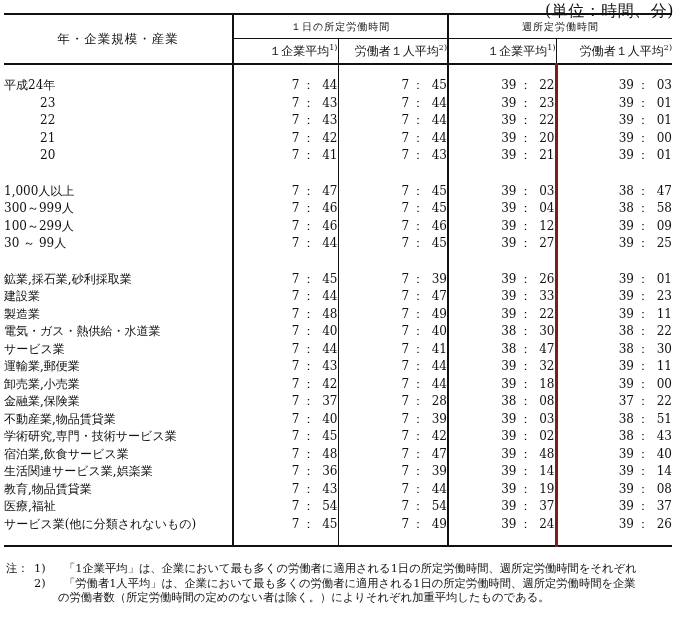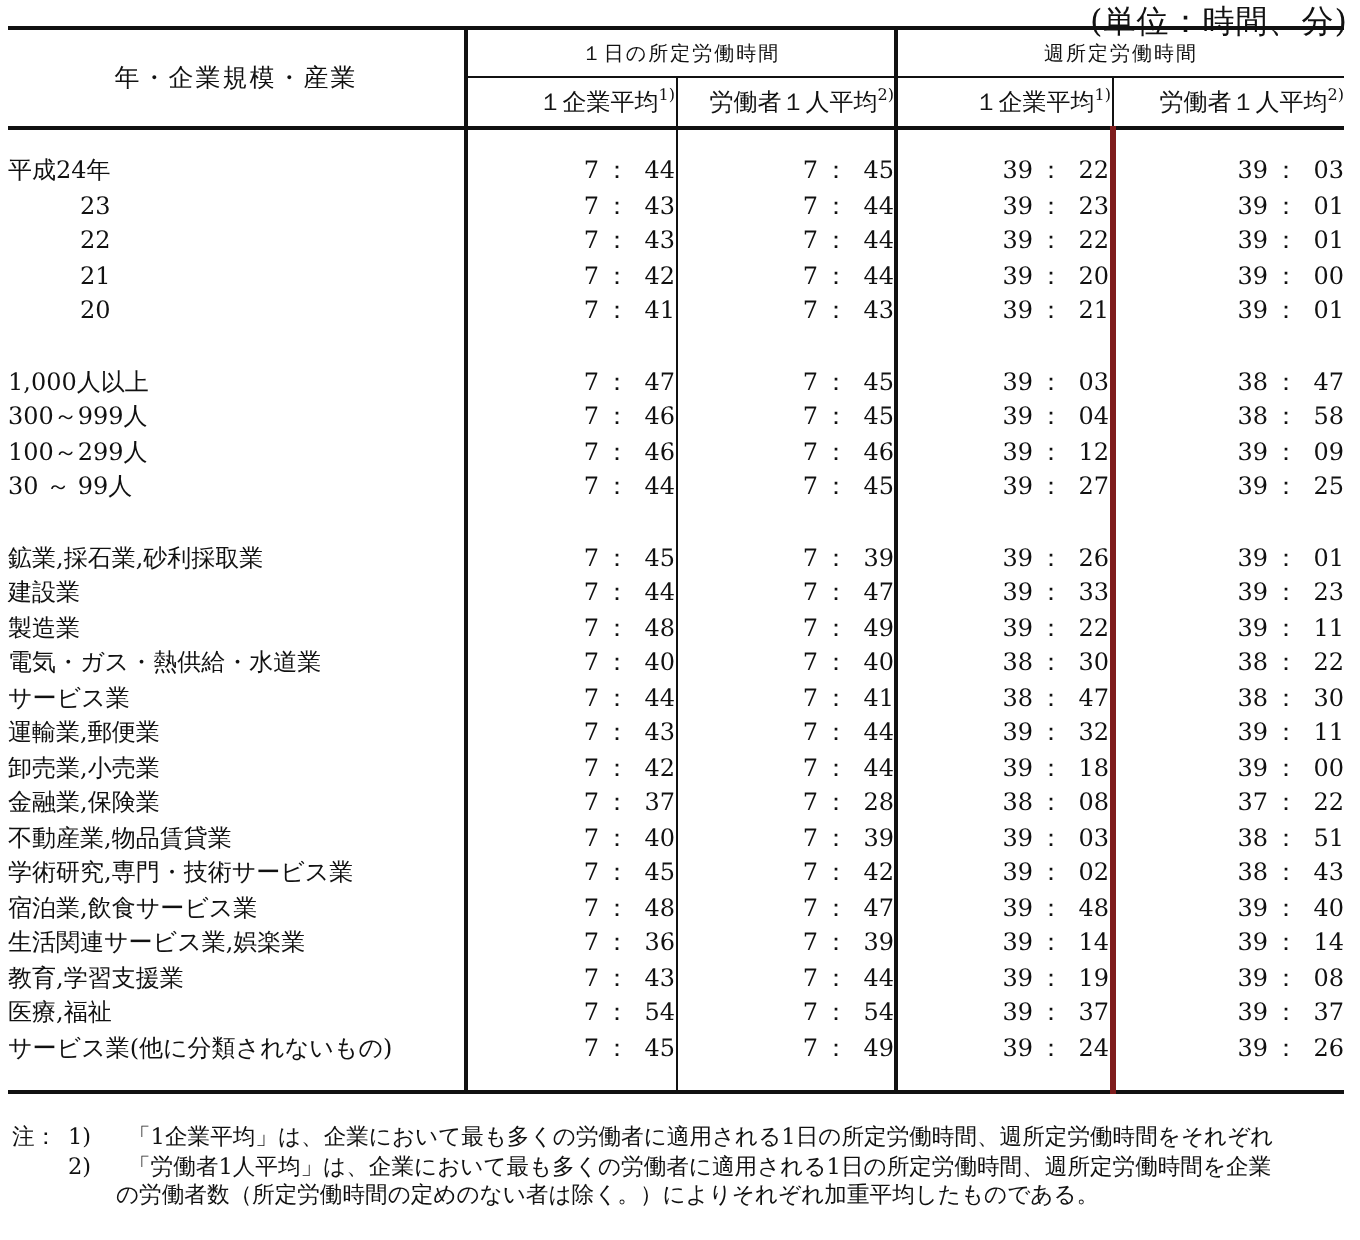--- a/index.html
+++ b/index.html
@@ -240,21 +240,21 @@
         <td class="val "><span class="h">39</span><span class="sep">：</span><span class="m">40</span></td>
       </tr>
       <tr>
         <td class="label c1">生活関連サービス業,娯楽業</td>
         <td class="val c2"><span class="h">7</span><span class="sep">：</span><span class="m">36</span></td>
         <td class="val c3"><span class="h">7</span><span class="sep">：</span><span class="m">39</span></td>
         <td class="val c4"><span class="h">39</span><span class="sep">：</span><span class="m">14</span></td>
         <td class="val "><span class="h">39</span><span class="sep">：</span><span class="m">14</span></td>
       </tr>
       <tr>
-        <td class="label c1">教育,学習支援業</td>
+        <td class="label c1">教育,物品賃貸業</td>
         <td class="val c2"><span class="h">7</span><span class="sep">：</span><span class="m">43</span></td>
         <td class="val c3"><span class="h">7</span><span class="sep">：</span><span class="m">44</span></td>
         <td class="val c4"><span class="h">39</span><span class="sep">：</span><span class="m">19</span></td>
         <td class="val "><span class="h">39</span><span class="sep">：</span><span class="m">08</span></td>
       </tr>
       <tr>
         <td class="label c1">医療,福祉</td>
         <td class="val c2"><span class="h">7</span><span class="sep">：</span><span class="m">54</span></td>
         <td class="val c3"><span class="h">7</span><span class="sep">：</span><span class="m">54</span></td>
         <td class="val c4"><span class="h">39</span><span class="sep">：</span><span class="m">37</span></td>

